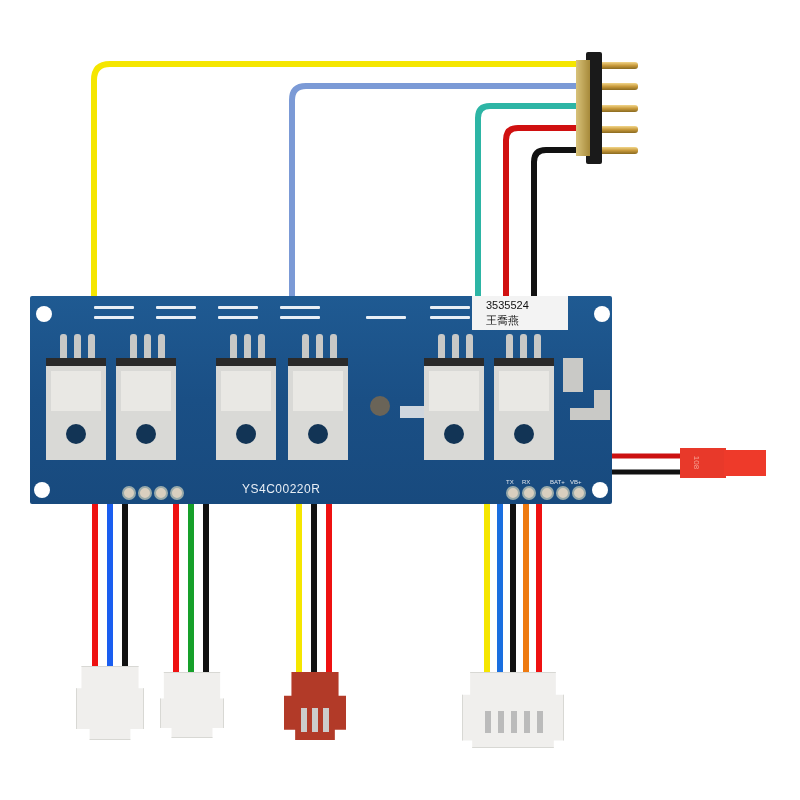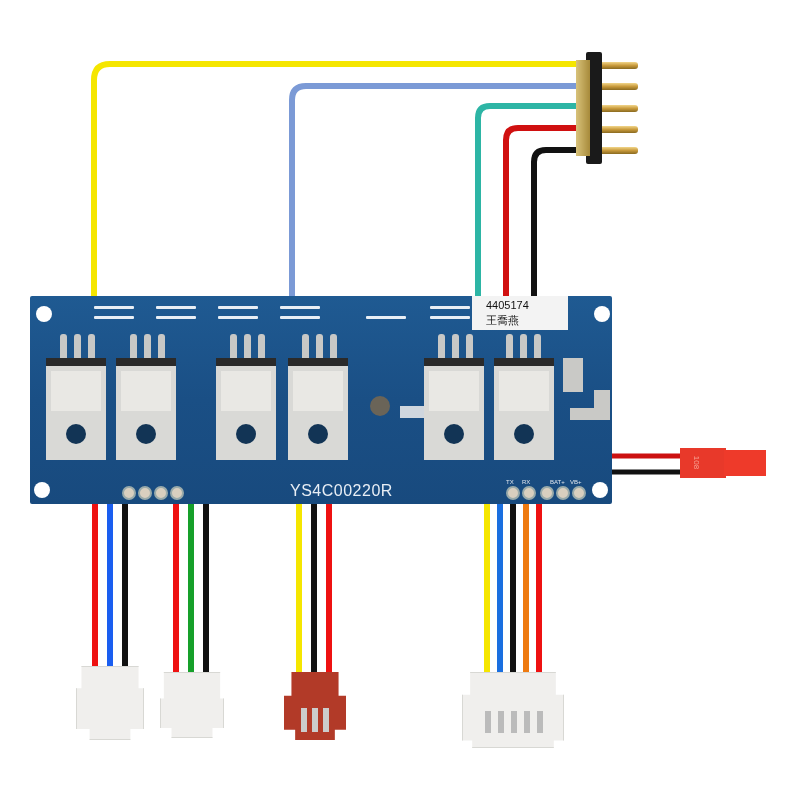--- a/index.html
+++ b/index.html
@@ -12,21 +12,21 @@
       border-radius:2px;
     }
     .hole { position:absolute; width:16px; height:16px; border-radius:50%; background:#fff; }
     .slot { position:absolute; height:3px; width:40px; background:#e8eef5; border-radius:1px; }
     .fet-tab { position:absolute; width:60px; height:22px; background:#2a2a2a; }
     .fet-body { position:absolute; width:60px; height:94px; background:#d9d9d6; }
     .fet-body .inner { position:absolute; left:5px; right:5px; top:5px; height:40px; background:#e9e8e4; }
     .fet-body .hole2 { position:absolute; left:20px; top:58px; width:20px; height:20px; border-radius:50%; background:#123455; }
     .pin { position:absolute; width:7px; height:26px; background:#c8c8c6; border-radius:3px 3px 0 0; }
     .pad { position:absolute; width:10px; height:10px; border-radius:50%; background:#d9cfbf; border:2px solid #9aa; }
-    .silk { position:absolute; color:#e8eef5; font-size:16px; letter-spacing:0.5px;margin-left:48px; }
+    .silk { position:absolute; color:#e8eef5; font-size:12px; letter-spacing:0.5px; }
     .small-silk { position:absolute; color:#dfe6ee; font-size:6px; }
     .label-sticker {
       position:absolute; left:472px; top:296px; width:96px; height:34px;
       background:#f3f3f3; font-size:11px; color:#111; line-height:15px; padding:2px 0 0 14px; box-sizing:border-box;
     }
     .gold-pin { position:absolute; width:36px; height:7px; background:linear-gradient(180deg,#f2d68a,#c89a3c,#8a6a20); border-radius:0 3px 3px 0; }
     .plug-white { position:absolute; background:#f0efed; border:1px solid #d8d8d4; }
     .plug-brown { position:absolute; background:#b23a28; }
     .jst-red { position:absolute; background:#e8392a; }
   </style>
@@ -171,21 +171,21 @@
   <div class="small-silk" style="left:520px;top:183px;">BAT+</div>
   <div class="small-silk" style="left:540px;top:183px;">VB+</div>
   <div class="pad" style="left:476px;top:190px;"></div>
   <div class="pad" style="left:492px;top:190px;"></div>
   <div class="pad" style="left:510px;top:190px;"></div>
   <div class="pad" style="left:526px;top:190px;"></div>
   <div class="pad" style="left:542px;top:190px;"></div>
 </div>
 
 <div class="label-sticker">
-  <div>4405174</div>
+  <div>3535524</div>
   <div>王喬燕</div>
 </div>
 
 <div class="jst-red" style="left:680px;top:448px;width:46px;height:30px;"></div>
 <div class="jst-red" style="left:724px;top:450px;width:42px;height:26px;background:#ee3a2a;"></div>
 <div class="abs" style="left:690px;top:458px;font-size:8px;color:#f7a092;transform:rotate(90deg);">108</div>
 
 <div class="plug-white" style="left:76px;top:666px;width:66px;height:72px;clip-path:polygon(8% 0,92% 0,92% 30%,100% 30%,100% 85%,80% 85%,80% 100%,20% 100%,20% 85%,0 85%,0 30%,8% 30%);"></div>
 <div class="plug-white" style="left:160px;top:672px;width:62px;height:64px;clip-path:polygon(6% 0,94% 0,94% 40%,100% 40%,100% 85%,82% 85%,82% 100%,18% 100%,18% 85%,0 85%,0 40%,6% 40%);"></div>
 <div class="plug-brown" style="left:284px;top:672px;width:62px;height:68px;clip-path:polygon(12% 0,88% 0,88% 35%,100% 35%,100% 85%,82% 85%,82% 100%,18% 100%,18% 85%,0 85%,0 35%,12% 35%);">

